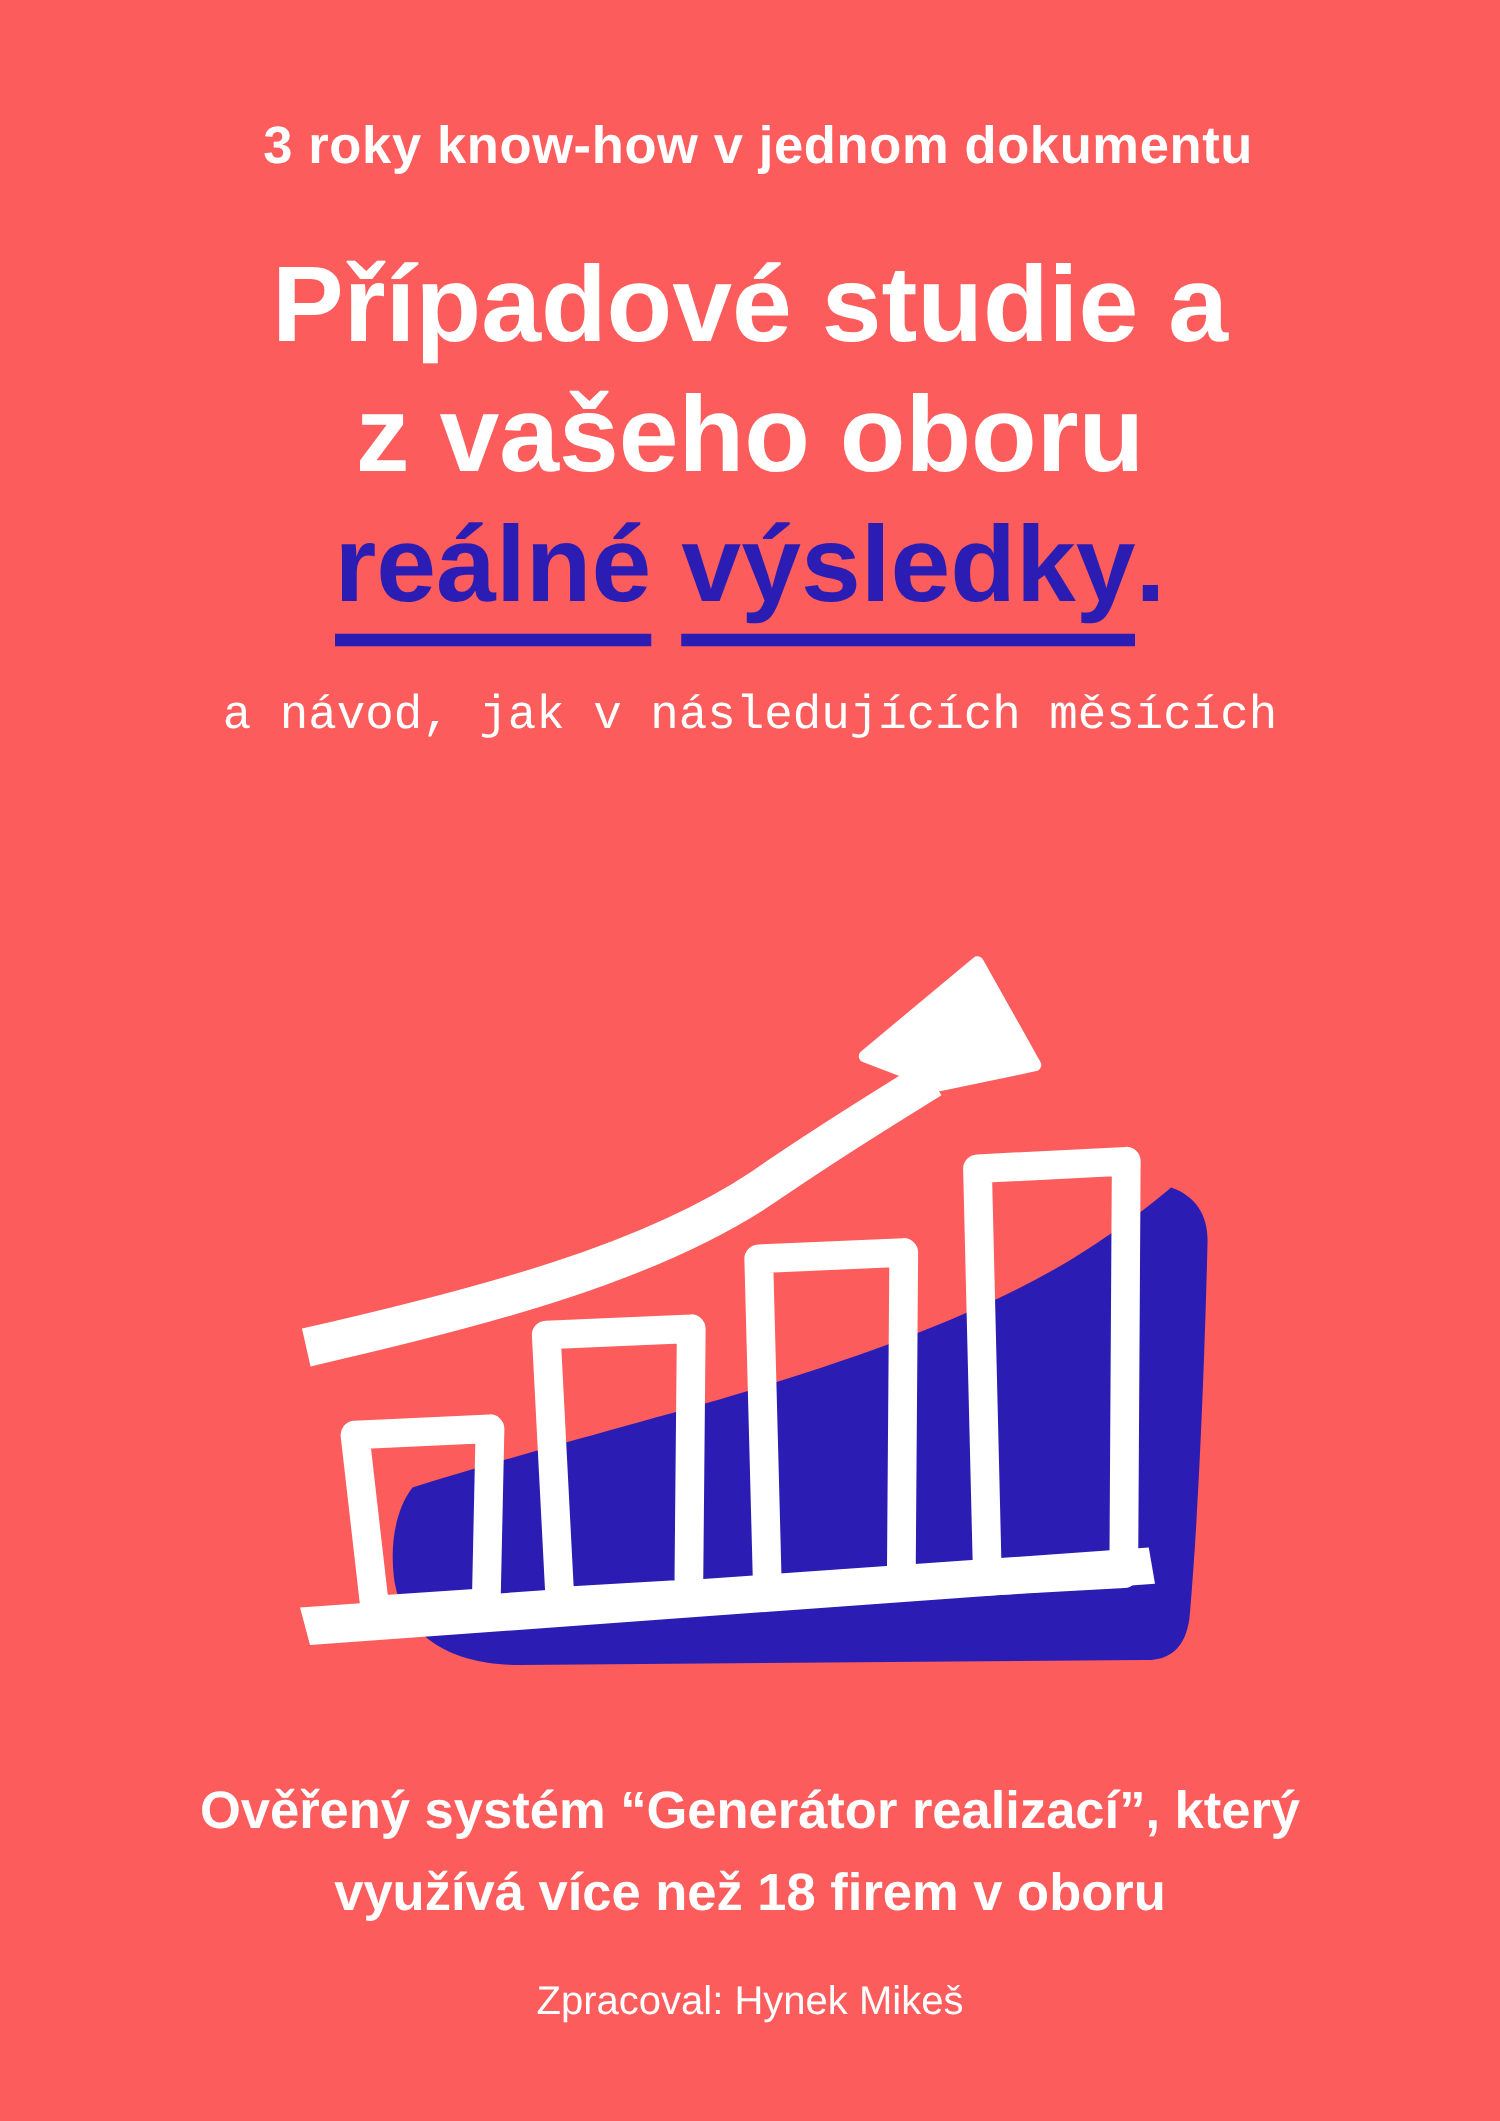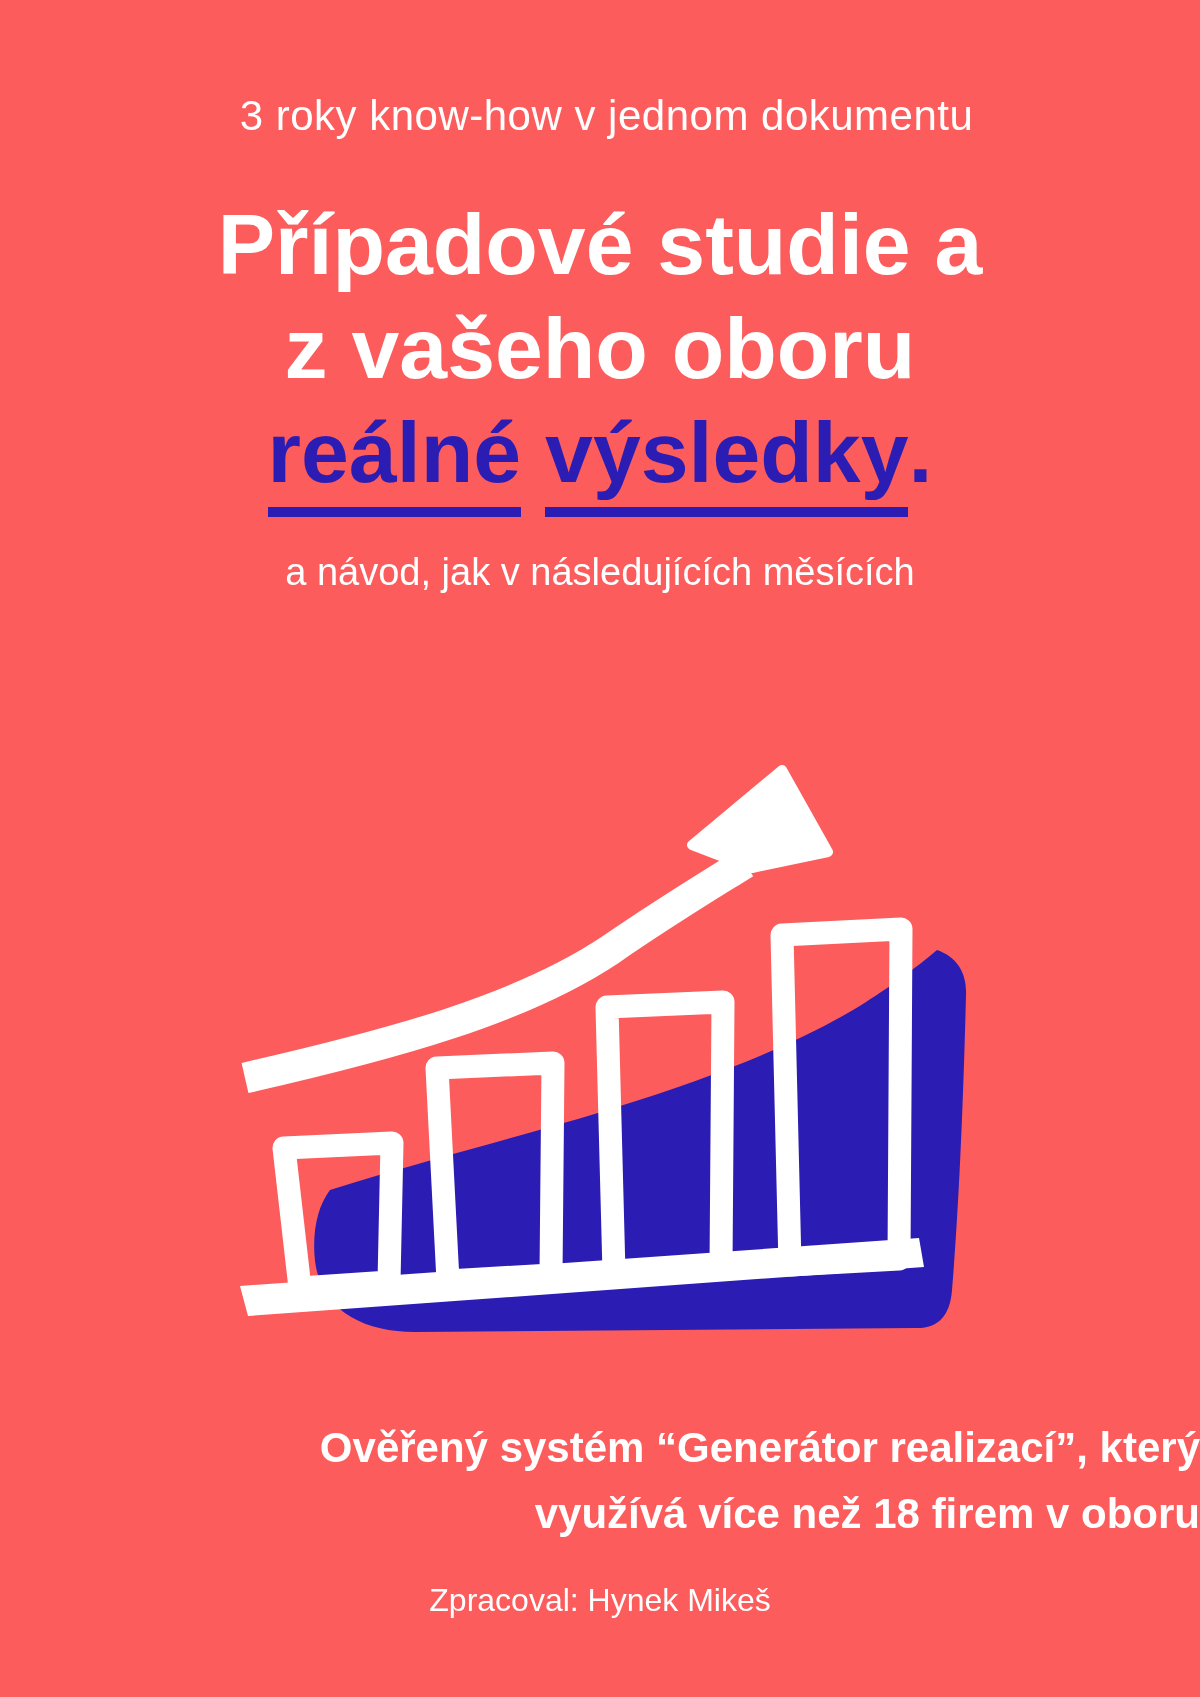--- a/index.html
+++ b/index.html
@@ -14,21 +14,21 @@
     background:var(--background);
     font-family:"Liberation Sans","DejaVu Sans",sans-serif;
     color:var(--text-white);
     position:relative;
     overflow:hidden;
   }
   .abs{position:absolute;left:0;right:0;text-align:center;}
   .kicker{
     top:92px;
     font-size:42px;
-    font-weight:400;
+    font-weight:700;
     letter-spacing:.5px;
     margin-left:13px;
   }
   .title{
     top:192px;
     margin:0;
     font-size:86px;
     line-height:104px;
     font-weight:700;
     letter-spacing:0;
@@ -41,39 +41,38 @@
     padding-bottom:3px;
   }
   .u-word + .u-word{margin-left:.28em;}
   .subtitle{
     top:540px;
     margin:0;
     font-size:38px;
     line-height:65px;
     font-weight:400;
   }
-  .subtitle span{display:block;}
+  .subtitle span{display:block;font-family:Liberation Mono, monospace;}
   .illustration{
     position:absolute;
     left:140px;top:695px;
     width:840px;height:650px;
   }
   .illustration svg{display:block;width:100%;height:100%;}
   .wave{fill:var(--blue);}
   .bar{fill:none;stroke:var(--text-white);stroke-width:23;stroke-linejoin:round;}
   .baseline{fill:var(--text-white);}
   .arrow-shaft{fill:none;stroke:var(--text-white);stroke-width:31;stroke-linecap:butt;}
   .arrow-head{fill:var(--text-white);stroke:var(--text-white);stroke-width:10;stroke-linejoin:round;}
   .statement{
     top:1415px;
     margin:0;
     font-size:42px;
     line-height:66px;
     font-weight:700;
-    text-align:right;
   }
   .statement span{display:block;}
   .credit{
     top:1582px;
     margin:0;
     font-size:32px;
     font-weight:400;
   }
 </style>
 </head>

